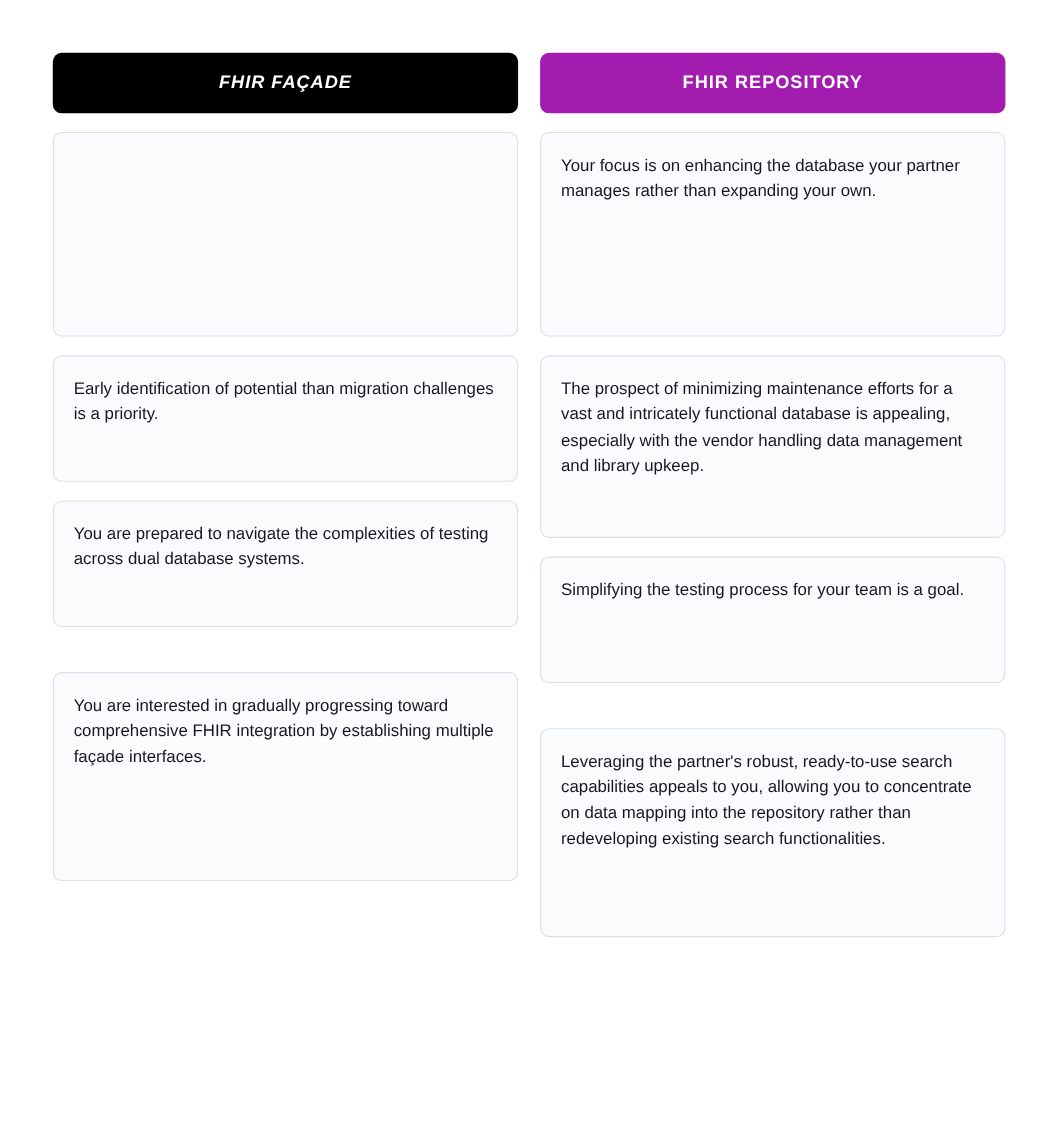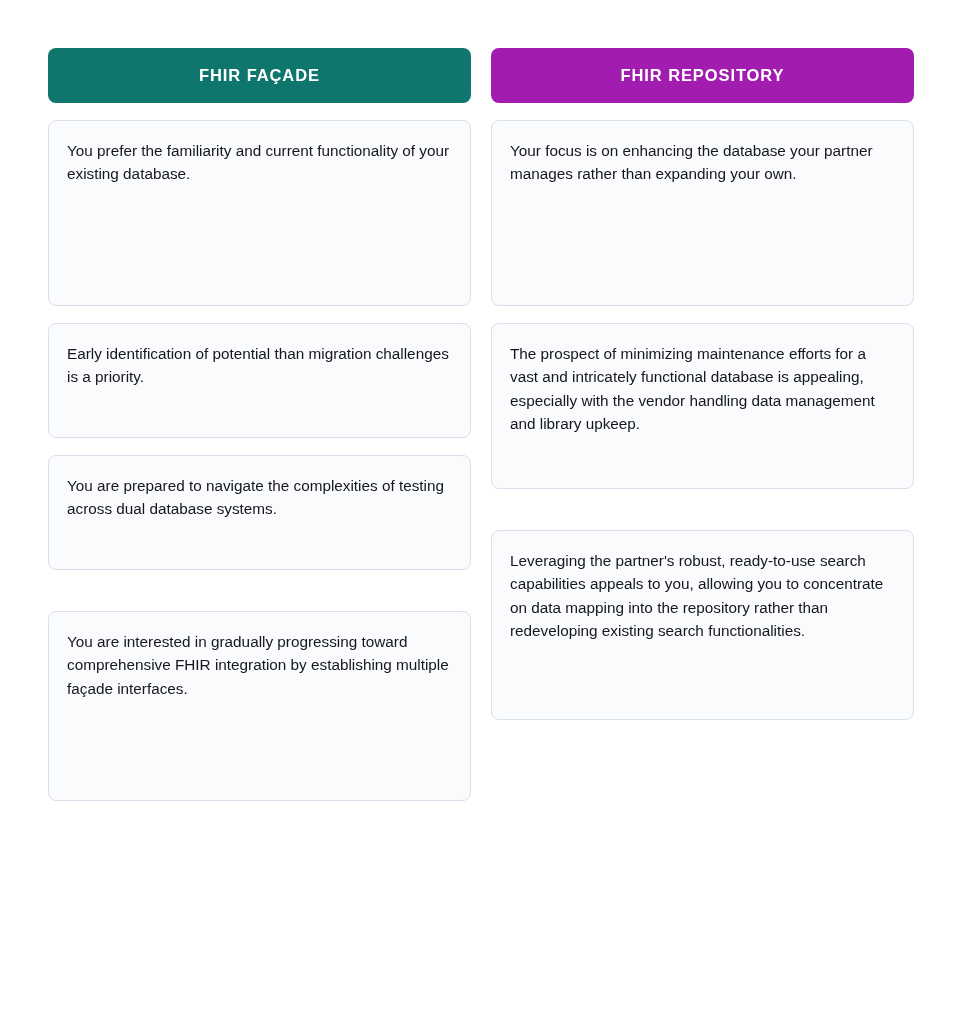--- a/index.html
+++ b/index.html
@@ -38,21 +38,21 @@
     justify-content: center;
     color: #ffffff;
     font-size: 16.5px;
     font-weight: bold;
     letter-spacing: 0.9px;
     text-transform: uppercase;
     box-sizing: border-box;
     user-select: none;
   }
 
-  .col-header.facade   { background: #0f766e; }
+  .col-header.facade   { background: #000000; font-style: italic; }
   .col-header.repo     { background: #a21caf; }
 
   .cards {
     margin-top: 17px;
     display: flex;
     flex-direction: column;
   }
 
   .card {
     background: #f9fbfd;
@@ -84,21 +84,20 @@
 </head>
 <body>
 
 <div class="comparison">
 
   <div class="column">
     <div class="col-header facade">FHIR FAÇADE</div>
     <div class="cards">
 
       <div class="card row-h-1">
-        <p>You prefer the familiarity and current functionality of your existing database.</p>
       </div>
 
 
       <div class="card row-h-3">
         <p>Early identification of potential than migration challenges is a priority.</p>
       </div>
 
       <div class="card row-h-4">
         <p>You are prepared to navigate the complexities of testing across dual database systems.</p>
       </div>
@@ -116,20 +115,23 @@
 
       <div class="card row-h-1">
         <p>Your focus is on enhancing the database your partner manages rather than expanding your own.</p>
       </div>
 
       <div class="card row-h-2">
         <p>The prospect of minimizing maintenance efforts for a vast and intricately functional database is appealing, especially with the vendor handling data management and library upkeep.</p>
       </div>
 
 
+      <div class="card row-h-4">
+        <p>Simplifying the testing process for your team is a goal.</p>
+      </div>
 
       <div class="card row-h-5">
         <p>Leveraging the partner's robust, ready-to-use search capabilities appeals to you, allowing you to concentrate on data mapping into the repository rather than redeveloping existing search functionalities.</p>
       </div>
 
     </div>
   </div>
 
 </div>
 

